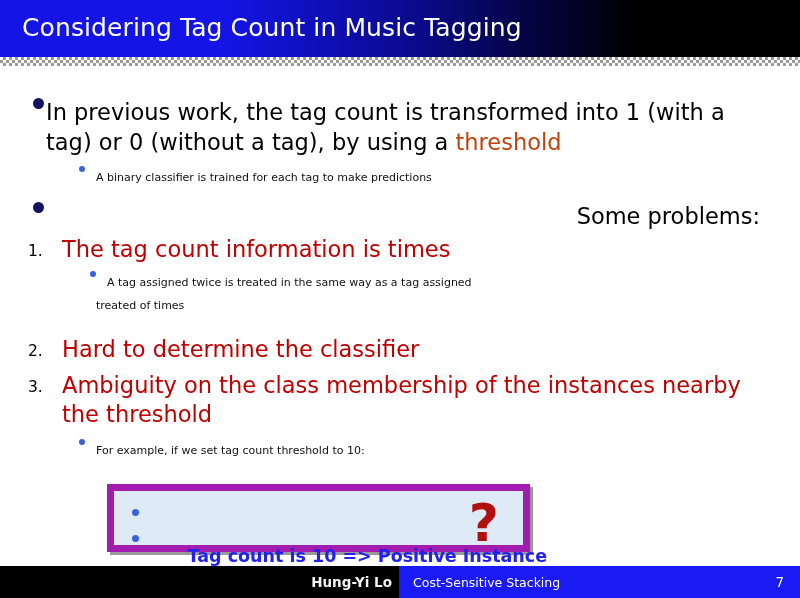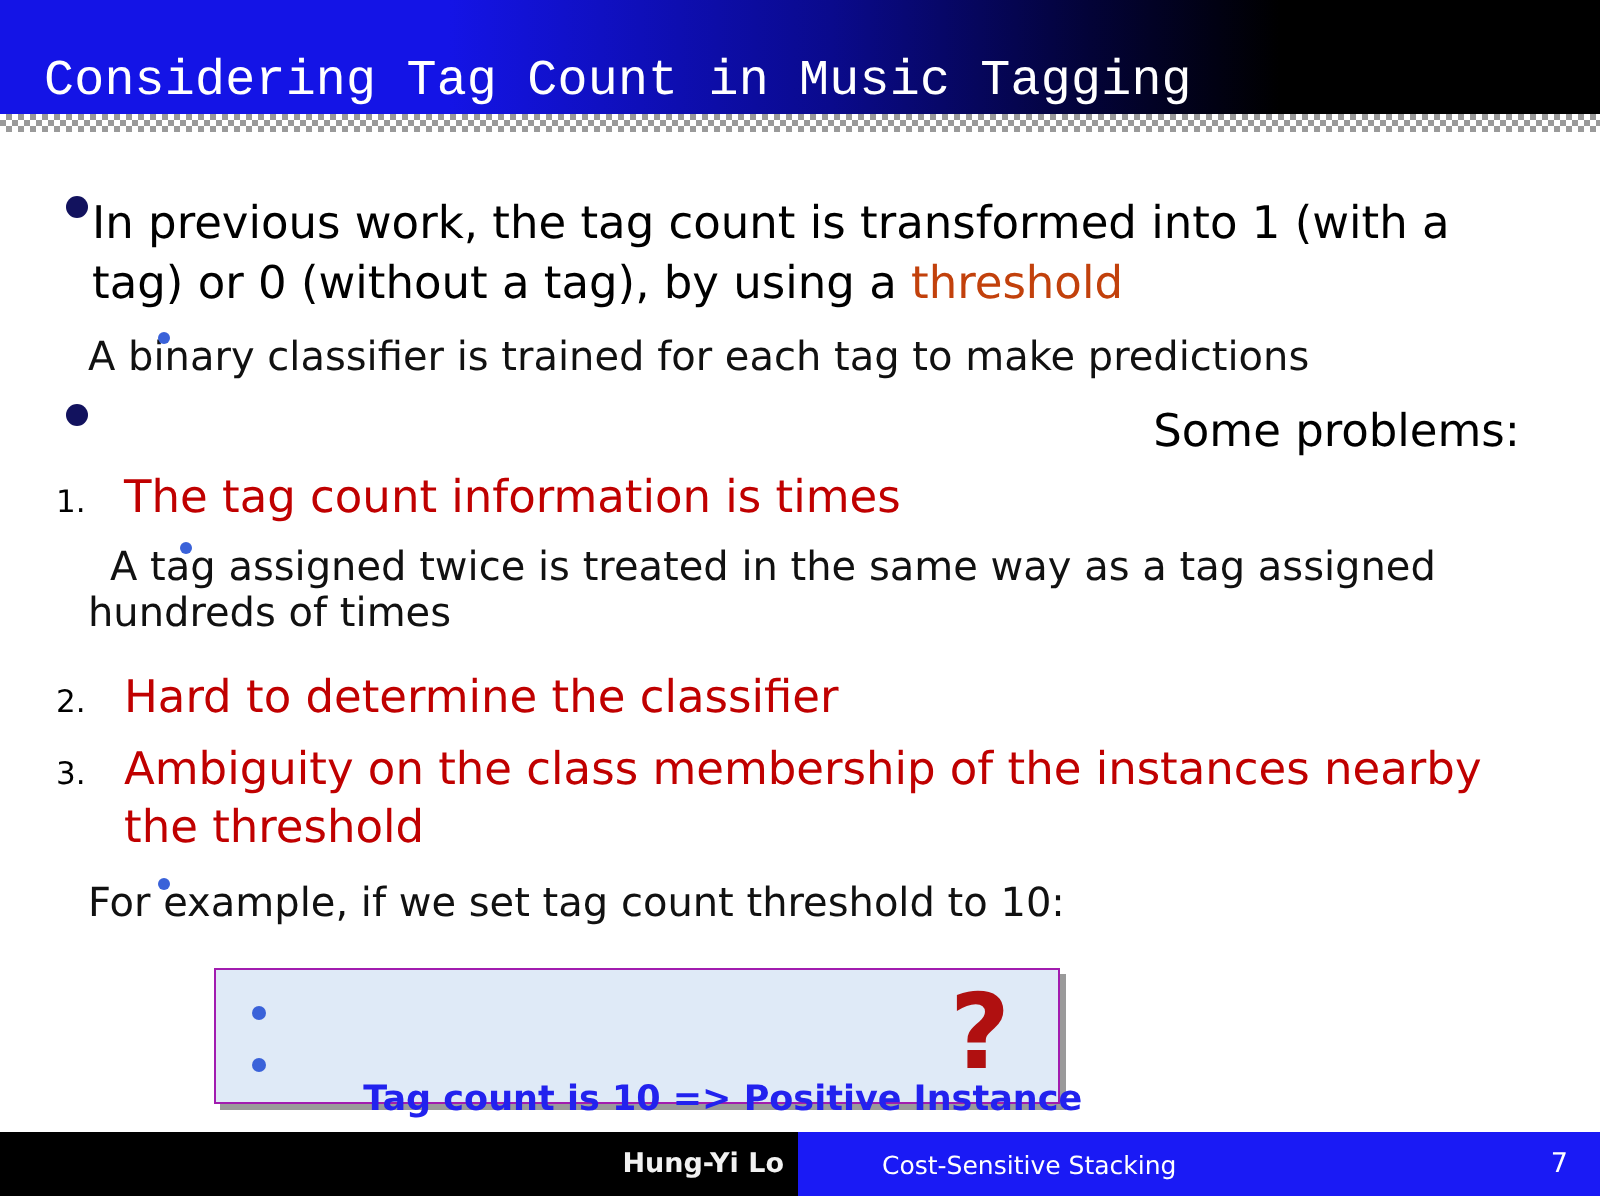--- a/index.html
+++ b/index.html
@@ -21,28 +21,27 @@
     position: absolute;
     left: 0;
     top: 0;
     width: 800px;
     height: 57px;
     background: linear-gradient(to right, #1414E6 0%, #1414E6 28%, #0a0a8c 52%, #030338 68%, #000000 80%, #000000 100%);
   }
   .slide-title {
     position: absolute;
     left: 22px;
-    top: 26px;
+    top: 13px;
     font-size: 25px;
     line-height: 30px;
     letter-spacing: 0.1px;
     color: #ffffff;
     font-weight: 400;
     white-space: nowrap;
-    font-family: Liberation Mono, monospace;
   }
   .header-rule {
     position: absolute;
     left: 0;
     top: 57px;
     width: 800px;
     height: 9px;
     background-color: #ffffff;
     background-image:
       linear-gradient(45deg, #9a9a9a 25%, transparent 25%, transparent 75%, #9a9a9a 75%),
@@ -74,22 +73,22 @@
     width: 11px;
     height: 11px;
     border-radius: 50%;
     background: #12125e;
   }
   .lvl1-text { display: block; }
   .kw-blue { color: #c2410c; }
 
   .lvl2 {
     position: relative;
-    padding-left: 44px;
-    font-size: 20px;
+    padding-left: 96px;
+    font-size: 11px;
     line-height: 24px;
     color: #111111;
   }
   .lvl2 .b2 {
     position: absolute;
     left: 79px;
     width: 6px;
     height: 6px;
     border-radius: 50%;
     background: #3a62d9;
@@ -128,21 +127,21 @@
 
   
   .callout {
     position: absolute;
     left: 107px;
     top: 418px;
     width: 423px;
     height: 68px;
     background: #dfeaf7;
     box-sizing: border-box;
-    border: 1px solid #a21caf;
+    border: 7px solid #a21caf;
     box-shadow: 3px 3px 0 #9a9a9a;
   }
   .callout-line {
     position: absolute;
     left: 18px;
     font-size: 17.5px;
     line-height: 22px;
     color: #2222EE;
     font-weight: 600;
     white-space: pre;
@@ -197,21 +196,20 @@
     background: #1a1aF5;
   }
   .footer-subject {
     position: absolute;
     left: 14px;
     top: 9px;
     font-size: 12.5px;
     line-height: 16px;
     color: #ffffff;
     white-space: nowrap;
-    margin-left: 28px;
   }
   .footer-page {
     position: absolute;
     right: 16px;
     top: 8px;
     font-size: 13.5px;
     line-height: 17px;
     color: #ffffff;
   }
 </style>
@@ -259,21 +257,21 @@
   </div>
 
   <div class="r5">
     <div class="lvl2">
       <span class="b2"></span>
       <span>A tag assigned twice is treated in the same way as a tag assigned</span>
     </div>
   </div>
   <div class="r5b">
     <div class="lvl2">
-      <span>hundreds of times</span>
+      <span>treated of times</span>
     </div>
   </div>
 
   <div class="r6">
     <div class="numitem">
       <span class="num">2.</span>
       <span>Hard to determine the classifier</span>
     </div>
   </div>
 

